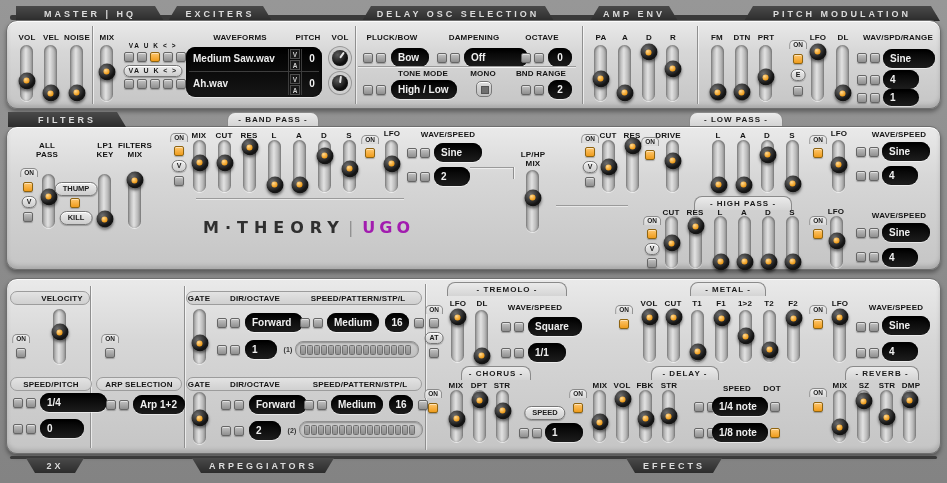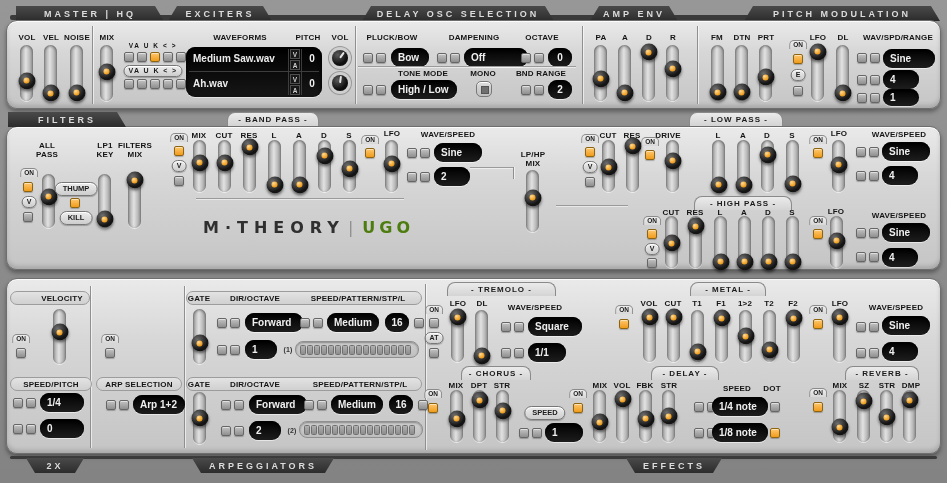--- a/index.html
+++ b/index.html
@@ -62,21 +62,21 @@
 .mono::after{content:"";position:absolute;left:4px;top:4px;width:6px;height:6px;background:#6f6f6f;border:1px solid #555}
 .wavebox{position:absolute;background:linear-gradient(180deg,#000,#161616);border-radius:9px;
  box-shadow:inset 0 2px 4px #000,0 1px 0 rgba(255,255,255,.5)}
 .wname{position:absolute;color:#ececec;font-size:10px;font-weight:bold;white-space:nowrap}
 .mini{position:absolute;width:10px;height:10px;background:#181818;border:1px solid #4e4e4e;color:#cfcfcf;
  font-size:6.5px;line-height:9px;text-align:center;font-weight:bold}
 .pnum{position:absolute;color:#efefef;font-size:10px;font-weight:bold;width:18px;text-align:center}
 .logo{position:absolute;font-family:"DejaVu Sans",sans-serif;font-weight:bold;color:#2f2f2f;font-size:16px;
  letter-spacing:6px;white-space:nowrap}
 .logo .pipe{color:#8f8f8f;font-weight:normal;padding:0 3px}
-.logo .ugo{color:#4d7c0f;letter-spacing:4px}
+.logo .ugo{color:#a21caf;letter-spacing:4px}
 .dstrip{position:absolute;background:#3a3a3a;border-radius:2px}
 </style>
 </head>
 <body>
 
 <div class="dstrip" style="left:10px;top:15px;width:927px;height:5px"></div>
 <div class="tab sql" style="left:16px;top:6px;width:148px">MASTER | HQ</div>
 <div class="tab" style="left:168px;top:6px;width:104px">EXCITERS</div>
 <div class="tab" style="left:362px;top:6px;width:192px">DELAY OSC SELECTION</div>
 <div class="tab" style="left:590px;top:6px;width:88px">AMP ENV</div>
@@ -449,21 +449,21 @@
 <div class="hdrbar" style="left:10px;top:377px;width:82px"></div>
 <div class="hdrbar" style="left:96px;top:377px;width:86px"></div>
 <div class="hdrbar" style="left:186px;top:377px;width:236px"></div>
 <div class="lbl c" style="left:51px;top:380px">SPEED/PITCH</div>
 <div class="lbl c" style="left:139px;top:380px">ARP SELECTION</div>
 <div class="lbl c" style="left:199px;top:380px">GATE</div>
 <div class="lbl c" style="left:255px;top:380px">DIR/OCTAVE</div>
 <div class="lbl c" style="left:360px;top:380px">SPEED/PATTERN/STP/L</div>
 <div class="btn" style="left:13px;top:398px"></div>
 <div class="btn" style="left:26px;top:398px"></div>
-<div class="disp" style="left:40px;top:393px;width:44px">1/4</div>
+<div class="disp" style="left:40px;top:393px;width:67px">1/4</div>
 <div class="btn" style="left:13px;top:424px"></div>
 <div class="btn" style="left:26px;top:424px"></div>
 <div class="disp" style="left:40px;top:419px;width:44px">0</div>
 <div class="btn" style="left:106px;top:400px"></div>
 <div class="btn" style="left:119px;top:400px"></div>
 <div class="disp" style="left:133px;top:395px;width:52px">Arp 1+2</div>
 <div class="slider" style="left: 193px; top: 392px; height: 52px; --pos: 50;">
     <span class="thumb"></span>
   </div>
 <div class="btn" style="left:221px;top:400px"></div>
@@ -490,21 +490,21 @@
     <span class="step"></span>
     <span class="step"></span>
     <span class="step"></span>
     <span class="step"></span>
     <span class="step"></span>
     <span class="step"></span>
     <span class="step"></span>
     <span class="step"></span>
   </div>
 
-<div class="gtab" style="left:447px;top:282px;width:109px">- TREMOLO -</div>
+<div class="gtab" style="left:447px;top:282px;width:120px">- TREMOLO -</div>
 <div class="onlbl c" style="left:434px;top:305px">ON</div>
 <div class="btn" style="left:429px;top:318px"></div>
 <div class="pill sm c" style="left:434px;top:332px">AT</div>
 <div class="btn" style="left:429px;top:348px"></div>
 <div class="lbl c" style="left:458px;top:299px">LFO</div>
 <div class="lbl c" style="left:482px;top:299px">DL</div>
 <div class="slider" style="left: 451px; top: 310px; height: 52px; --pos: 14;">
     <span class="thumb"></span>
   </div>
 <div class="slider" style="left: 475px; top: 310px; height: 52px; --pos: 88;">

